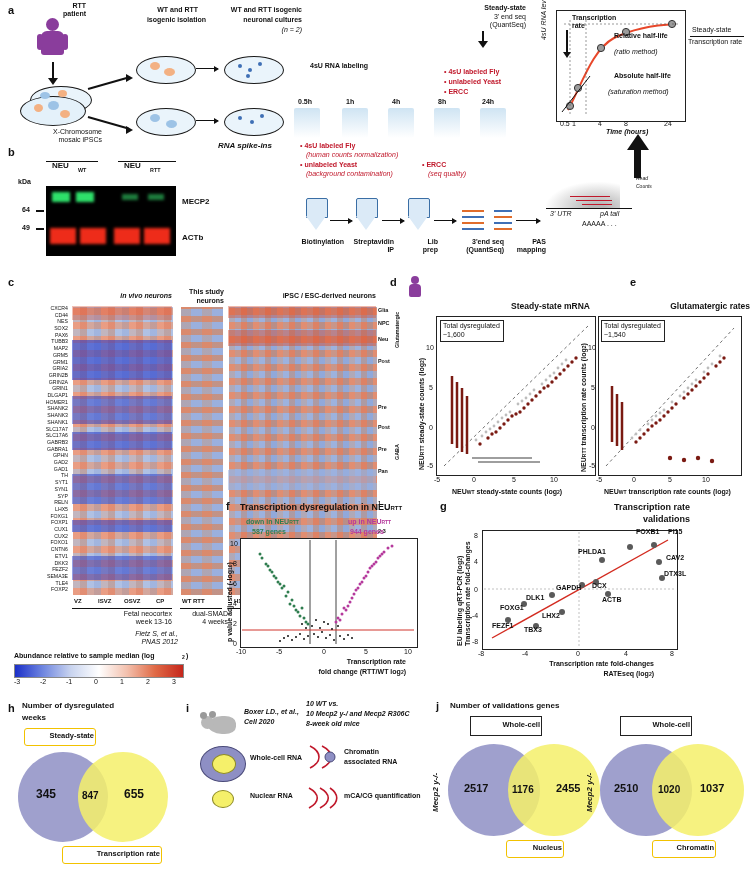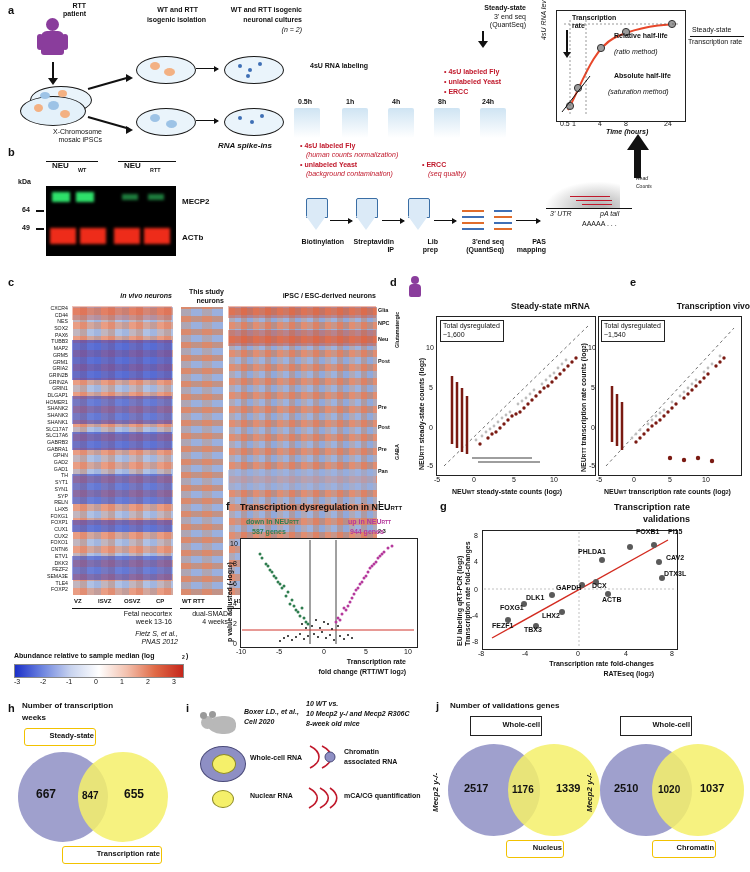--- a/index.html
+++ b/index.html
@@ -435,21 +435,21 @@
 <div class="txt b" style="left:452px;top:488px;"><span>NEU</span><span style="font-size:5px;">WT</span><span> steady-state counts (log</span><span style="font-size:5px;">2</span><span>)</span></div>
 <div class="txt" style="left:598px;top:400px;">p value</div>
 <div class="txt" style="left:598px;top:408px;">adjusted</div>
 <div class="fig" style="left:598px;top:418px;width:9px;height:52px;background:linear-gradient(#5a0f0a,#a12c1c,#d96a4e,#f3cfc3);border:1px solid #888;"></div>
 <div class="txt" style="left:610px;top:418px;">10.0</div>
 <div class="txt" style="left:610px;top:432px;">7.5</div>
 <div class="txt" style="left:610px;top:446px;">5.0</div>
 <div class="txt" style="left:610px;top:460px;">2.5</div>
 
 <div class="lbl" style="left:630px;top:276px;">e</div>
-<div class="txt b ctr" style="left:600px;top:302px;width:150px;font-size:8.5px;">Transcription vivo</div>
+<div class="txt b ctr" style="left:600px;top:302px;width:150px;font-size:8.5px;">Glutamatergic rates</div>
 <div class="panelbox" style="left:598px;top:316px;width:142px;height:158px;background:#fff;"></div>
 <div class="panelbox" style="left:601px;top:320px;width:62px;height:20px;background:#fff;"></div>
 <div class="txt" style="left:604px;top:322px;">Total dysregulated</div>
 <div class="txt" style="left:604px;top:331px;">~1,540</div>
 <svg class="fig" style="left:598px;top:316px;" width="142" height="158">
   <line x1="8" y1="150" x2="136" y2="12" stroke="#333" stroke-width="0.7" stroke-dasharray="3,3"></line>
   <g fill="#bdbdbd">
     <circle cx="34" cy="122" r="1.4"></circle>
       <circle cx="42" cy="114" r="1.4"></circle>
       <circle cx="50" cy="108" r="1.4"></circle>
@@ -674,27 +674,27 @@
 <div class="txt" style="left:472px;top:612px;">-4</div>
 <div class="txt" style="left:474px;top:586px;">0</div>
 <div class="txt" style="left:474px;top:558px;">4</div>
 <div class="txt" style="left:474px;top:532px;">8</div>
 <div class="txt b" style="left:464px;top:646px;transform:rotate(-90deg);transform-origin:left top;width:130px;">Transcription rate fold-changes</div>
 <div class="txt b" style="left:456px;top:646px;transform:rotate(-90deg);transform-origin:left top;width:130px;"><span>EU labeling qRT-PCR (log</span><span style="font-size:5px;">2</span><span>)</span></div>
 <div class="txt b ctr" style="left:506px;top:660px;width:148px;">Transcription rate fold-changes</div>
 <div class="txt b ctr" style="left:506px;top:670px;width:148px;"><span>RATEseq (log</span><span style="font-size:5px;">2</span><span>)</span></div>
 
 <div class="lbl" style="left:8px;top:702px;">h</div>
-<div class="txt b" style="left:22px;top:702px;font-size:8px;">Number of transcription</div>
+<div class="txt b" style="left:22px;top:702px;font-size:8px;">Number of dysregulated</div>
 <div class="txt b" style="left:22px;top:714px;font-size:8px;">weeks</div>
 <div class="yellowbox" style="position:absolute;left:24px;top:728px;width:70px;height:16px;"></div>
 <div class="txt b ctr" style="left:24px;top:732px;width:70px;font-size:7.5px;">Steady-state</div>
 <div class="vennC" style="left:18px;top:752px;width:90px;height:90px;background:#8e8fc4;"></div>
 <div class="vennC" style="left:78px;top:752px;width:90px;height:90px;background:#f5f06a;"></div>
-<div class="txt b" style="left:36px;top:788px;font-size:12px;">667</div>
+<div class="txt b" style="left:36px;top:788px;font-size:12px;">345</div>
 <div class="txt b" style="left:82px;top:790px;font-size:10px;">847</div>
 <div class="txt b" style="left:124px;top:788px;font-size:12px;">655</div>
 <div class="yellowbox" style="position:absolute;left:62px;top:846px;width:98px;height:16px;"></div>
 <div class="txt b ctr" style="left:62px;top:850px;width:98px;font-size:7.5px;">Transcription rate</div>
 
 <div class="lbl" style="left:186px;top:702px;">i</div>
 <div class="fig" style="left:200px;top:706px;width:40px;height:34px;">
   <div style="position:absolute;left:8px;top:10px;width:28px;height:18px;background:#b8b8b8;border-radius:50% 40% 40% 50%;"></div>
   <div class="dot" style="left:1px;top:10px;width:13px;height:13px;background:#b8b8b8;"></div>
   <div class="dot" style="left:0px;top:6px;width:7px;height:7px;background:#9a9a9a;"></div>
@@ -730,21 +730,21 @@
 
 <div class="lbl" style="left:436px;top:700px;">j</div>
 <div class="txt b" style="left:450px;top:702px;font-size:8px;">Number of validations genes</div>
 
 <div class="panelbox" style="left:470px;top:716px;width:70px;height:18px;"></div>
 <div class="txt b ctr" style="left:470px;top:721px;width:70px;font-size:7.5px;">Whole-cell</div>
 <div class="vennC" style="left:448px;top:744px;width:92px;height:92px;background:#8e8fc4;"></div>
 <div class="vennC" style="left:508px;top:744px;width:92px;height:92px;background:#f5f06a;"></div>
 <div class="txt b" style="left:464px;top:782px;font-size:11px;">2517</div>
 <div class="txt b" style="left:512px;top:784px;font-size:10px;">1176</div>
-<div class="txt b" style="left:556px;top:782px;font-size:11px;">1339</div>
+<div class="txt b" style="left:556px;top:782px;font-size:11px;">2455</div>
 <div class="txt b i" style="left:432px;top:812px;transform:rotate(-90deg);transform-origin:left top;width:64px;font-size:8px;"><span>Mecp2</span><span> y-/-</span></div>
 <div class="yellowbox" style="position:absolute;left:506px;top:840px;width:56px;height:16px;"></div>
 <div class="txt b ctr" style="left:506px;top:844px;width:56px;font-size:7.5px;">Nucleus</div>
 
 <div class="panelbox" style="left:620px;top:716px;width:70px;height:18px;"></div>
 <div class="txt b ctr" style="left:620px;top:721px;width:70px;font-size:7.5px;">Whole-cell</div>
 <div class="vennC" style="left:600px;top:744px;width:92px;height:92px;background:#8e8fc4;"></div>
 <div class="vennC" style="left:652px;top:744px;width:92px;height:92px;background:#f5f06a;"></div>
 <div class="txt b" style="left:614px;top:782px;font-size:11px;">2510</div>
 <div class="txt b" style="left:658px;top:784px;font-size:10px;">1020</div>

